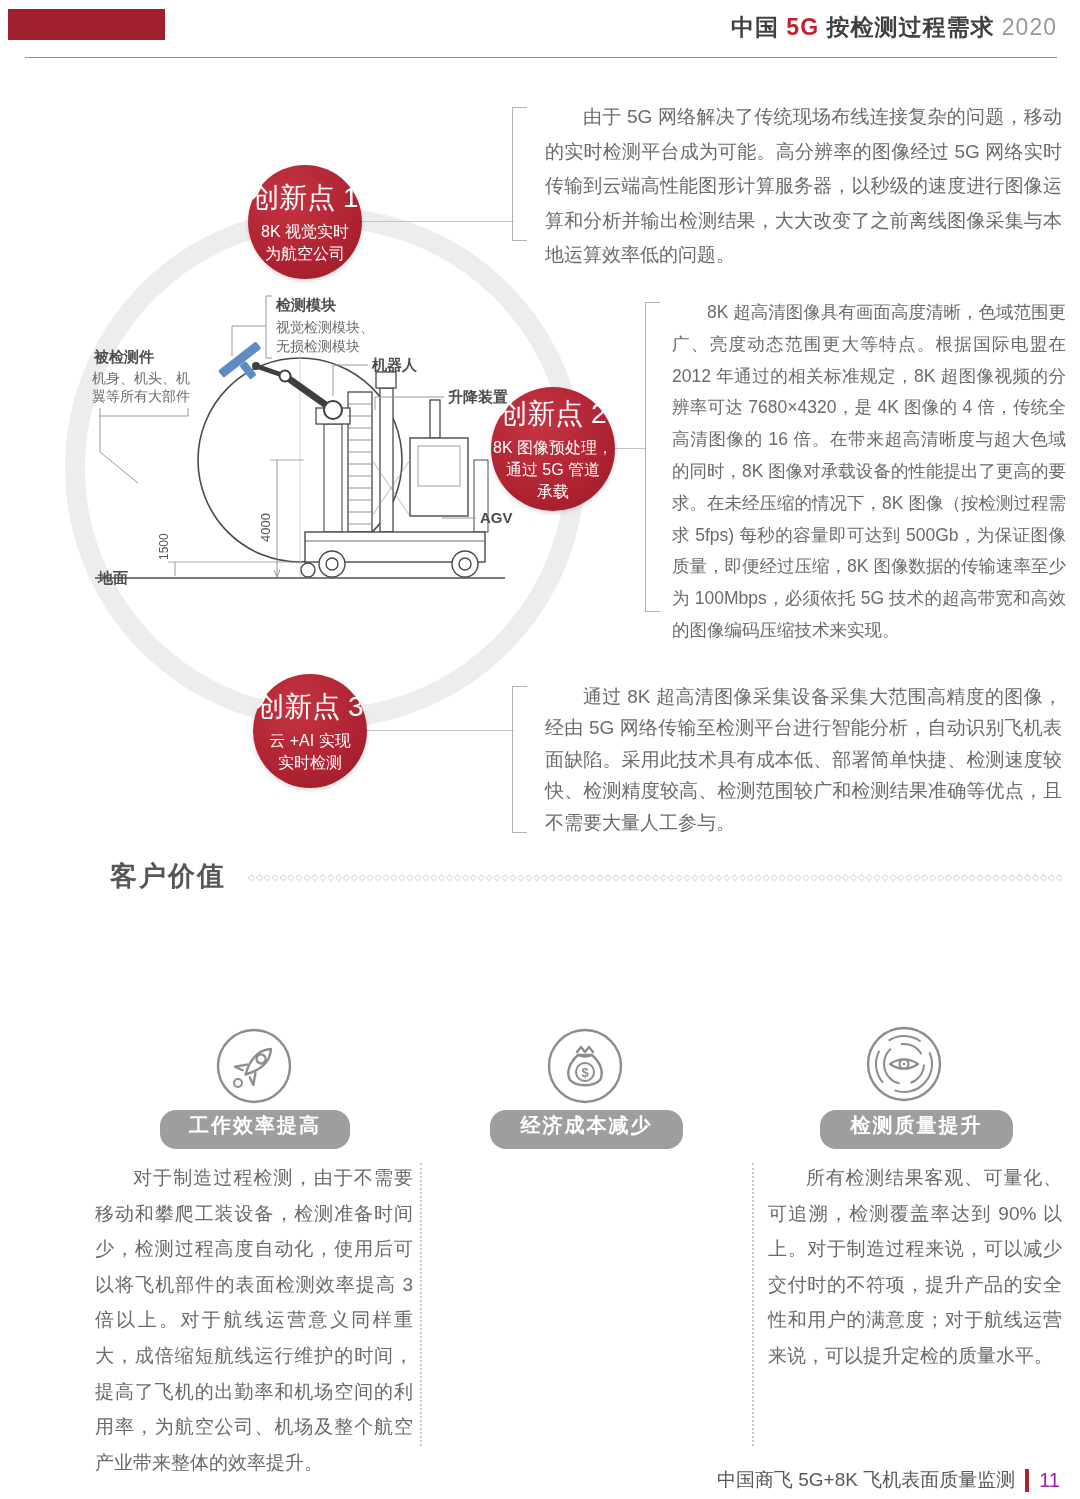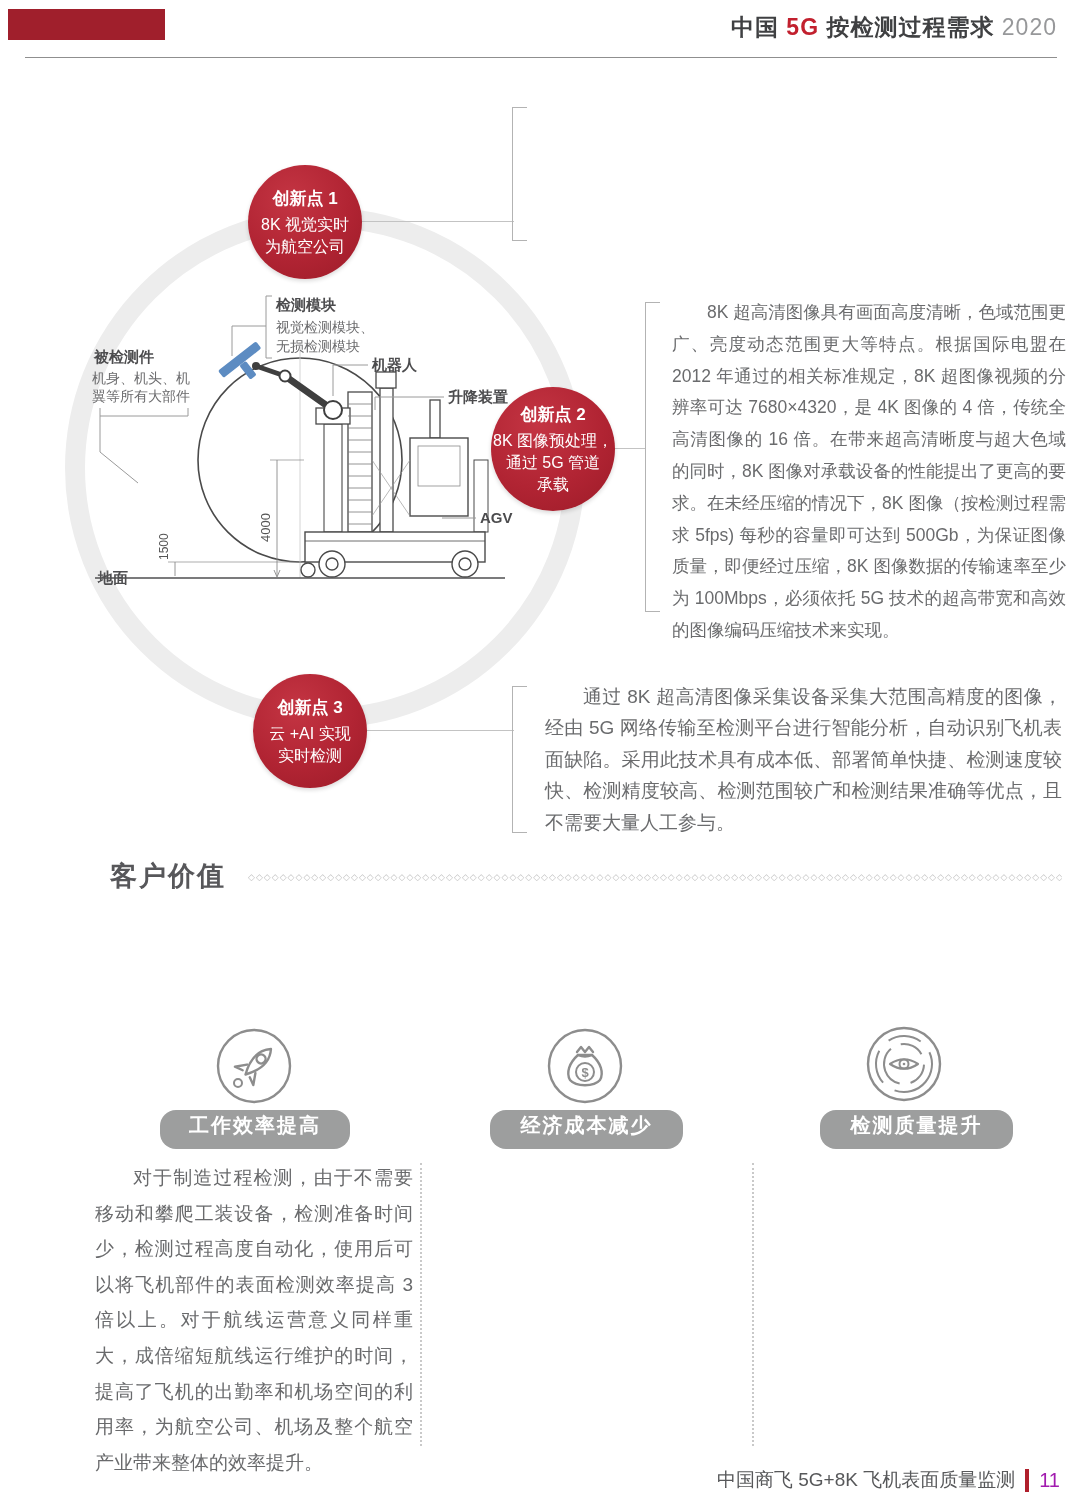--- a/index.html
+++ b/index.html
@@ -25,21 +25,21 @@
   .bracket { position:absolute; width:15px; border-left:1px solid #b3b3b3; }
   .bracket::before,.bracket::after { content:""; position:absolute; left:0; width:14px; height:1px; background:#b3b3b3; }
   .bracket::before { top:0; } .bracket::after { bottom:0; }
   .brk1 { left:512px; top:107px; height:134px; }
   .brk2 { left:645px; top:302px; height:310px; }
   .brk3 { left:512px; top:686px; height:147px; }
 
   
   .badge { position:absolute; border-radius:50%; color:#fff; display:flex; flex-direction:column; justify-content:center; align-items:center; text-align:center;
            background:radial-gradient(circle at 38% 30%, #c43543 0%, #b12433 55%, #9c1b28 100%); box-shadow:0 2px 4px rgba(0,0,0,.15); }
-  .badge .b-title { font-size:17px; font-weight:bold; margin-bottom:4px; }
+  .badge .b-title { font-size:28px; font-weight:normal; margin-bottom:4px; }
   .badge .b-line { font-size:16px; line-height:22px; }
   .badge1 { left:248px; top:165px; width:114px; height:114px; }
   .badge2 { left:491px; top:387px; width:124px; height:124px; }
   .badge3 { left:253px; top:674px; width:114px; height:114px;justify-content:center; }
 
   
   .para { position:absolute; text-align:justify; text-indent:2em; color:#6a6b6d; }
   .para1 { left:545px; top:100px; width:517px; font-size:19px; line-height:34.6px; }
   .para2 { left:672px; top:297px; width:394px; font-size:17.5px; line-height:31.8px; }
   .para3 { left:545px; top:681px; width:517px; font-size:19px; line-height:31.4px; }
@@ -182,20 +182,21 @@
     <div class="b-line">8K 图像预处理，</div>
     <div class="b-line">通过 5G 管道</div>
     <div class="b-line">承载</div>
   </div>
   <div class="badge badge3">
     <div class="b-title">创新点 3</div>
     <div class="b-line">云 +AI 实现</div>
     <div class="b-line">实时检测</div>
   </div>
 
+  <p class="para para1">由于 5G 网络解决了传统现场布线连接复杂的问题，移动的实时检测平台成为可能。高分辨率的图像经过 5G 网络实时传输到云端高性能图形计算服务器，以秒级的速度进行图像运算和分析并输出检测结果，大大改变了之前离线图像采集与本地运算效率低的问题。</p>
   <p class="para para2">8K 超高清图像具有画面高度清晰，色域范围更广、亮度动态范围更大等特点。根据国际电盟在 2012 年通过的相关标准规定，8K 超图像视频的分辨率可达 7680×4320，是 4K 图像的 4 倍，传统全高清图像的 16 倍。在带来超高清晰度与超大色域的同时，8K 图像对承载设备的性能提出了更高的要求。在未经压缩的情况下，8K 图像（按检测过程需求 5fps) 每秒的容量即可达到 500Gb，为保证图像质量，即便经过压缩，8K 图像数据的传输速率至少为 100Mbps，必须依托 5G 技术的超高带宽和高效的图像编码压缩技术来实现。</p>
   <p class="para para3">通过 8K 超高清图像采集设备采集大范围高精度的图像，经由 5G 网络传输至检测平台进行智能分析，自动识别飞机表面缺陷。采用此技术具有成本低、部署简单快捷、检测速度较快、检测精度较高、检测范围较广和检测结果准确等优点，且不需要大量人工参与。</p>
 
   <div class="cv-heading">客户价值</div>
   <div class="chain"></div>
 
   <svg class="v-icon icon1" viewBox="0 0 80 80">
     <circle cx="40" cy="40" r="36" fill="none" stroke="#8d8d8d" stroke-width="2.4"></circle>
     <g transform="rotate(45 40 40)" stroke="#8d8d8d" stroke-width="2.4" fill="none" stroke-linejoin="round" stroke-linecap="round">
       <path d="M40 16 C47 24 49 36 40 52 C31 36 33 24 40 16 Z"></path>
@@ -222,20 +223,21 @@
     <path d="M26 40 Q40 30.5 54 40 Q40 49.5 26 40 Z" fill="none" stroke="#8d8d8d" stroke-width="2.2" stroke-linejoin="round"></path>
     <circle cx="40" cy="40" r="4.5" fill="none" stroke="#8d8d8d" stroke-width="2"></circle>
     <circle cx="40" cy="40" r="1.3" fill="#8d8d8d"></circle>
   </svg>
 
   <div class="pill pill1">工作效率提高</div>
   <div class="pill pill2">经济成本减少</div>
   <div class="pill pill3">检测质量提升</div>
 
   <p class="v-text vt1">对于制造过程检测，由于不需要移动和攀爬工装设备，检测准备时间少，检测过程高度自动化，使用后可以将飞机部件的表面检测效率提高 3 倍以上。对于航线运营意义同样重大，成倍缩短航线运行维护的时间，提高了飞机的出勤率和机场空间的利用率，为航空公司、机场及整个航空产业带来整体的效率提升。</p>
+  <p class="v-text vt3">所有检测结果客观、可量化、可追溯，检测覆盖率达到 90% 以上。对于制造过程来说，可以减少交付时的不符项，提升产品的安全性和用户的满意度；对于航线运营来说，可以提升定检的质量水平。</p>
   <div class="vdiv vdiv1"></div>
   <div class="vdiv vdiv2"></div>
 
   <div class="footer">
     <span class="f-text">中国商飞 5G+8K 飞机表面质量监测</span>
     <span class="f-bar"></span>
     <span class="f-page">11</span>
   </div>
 
 </div>

